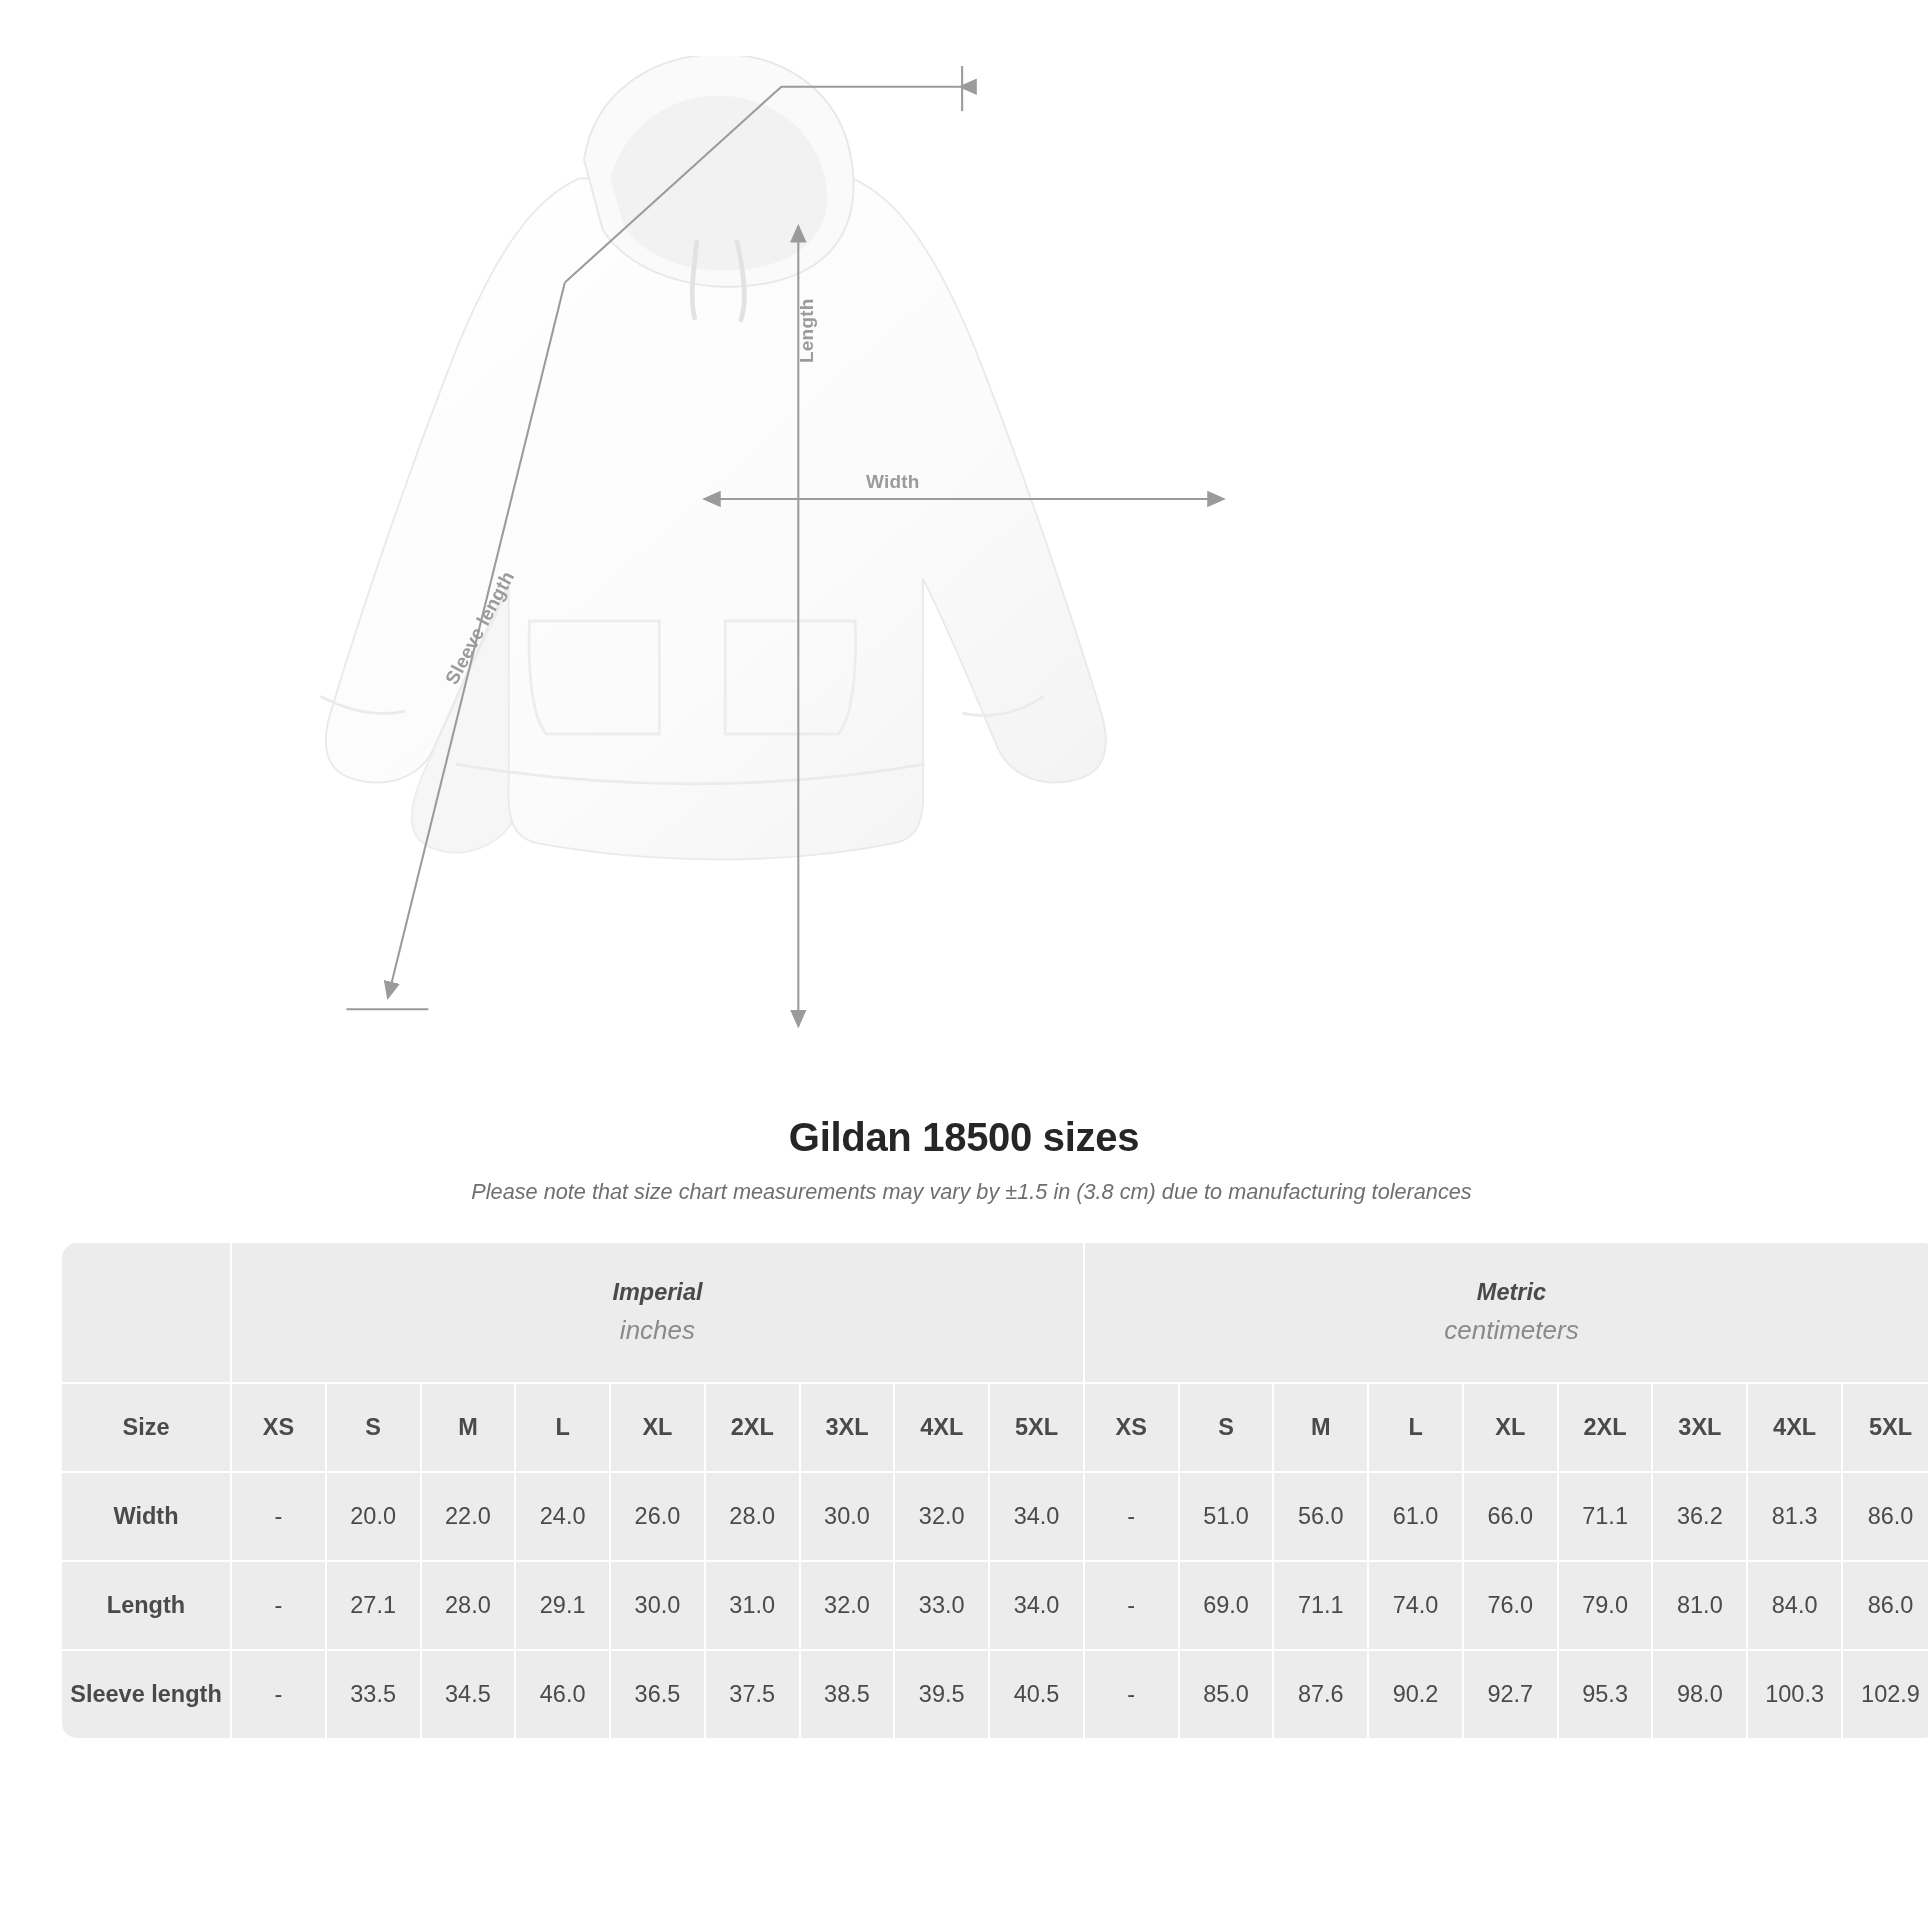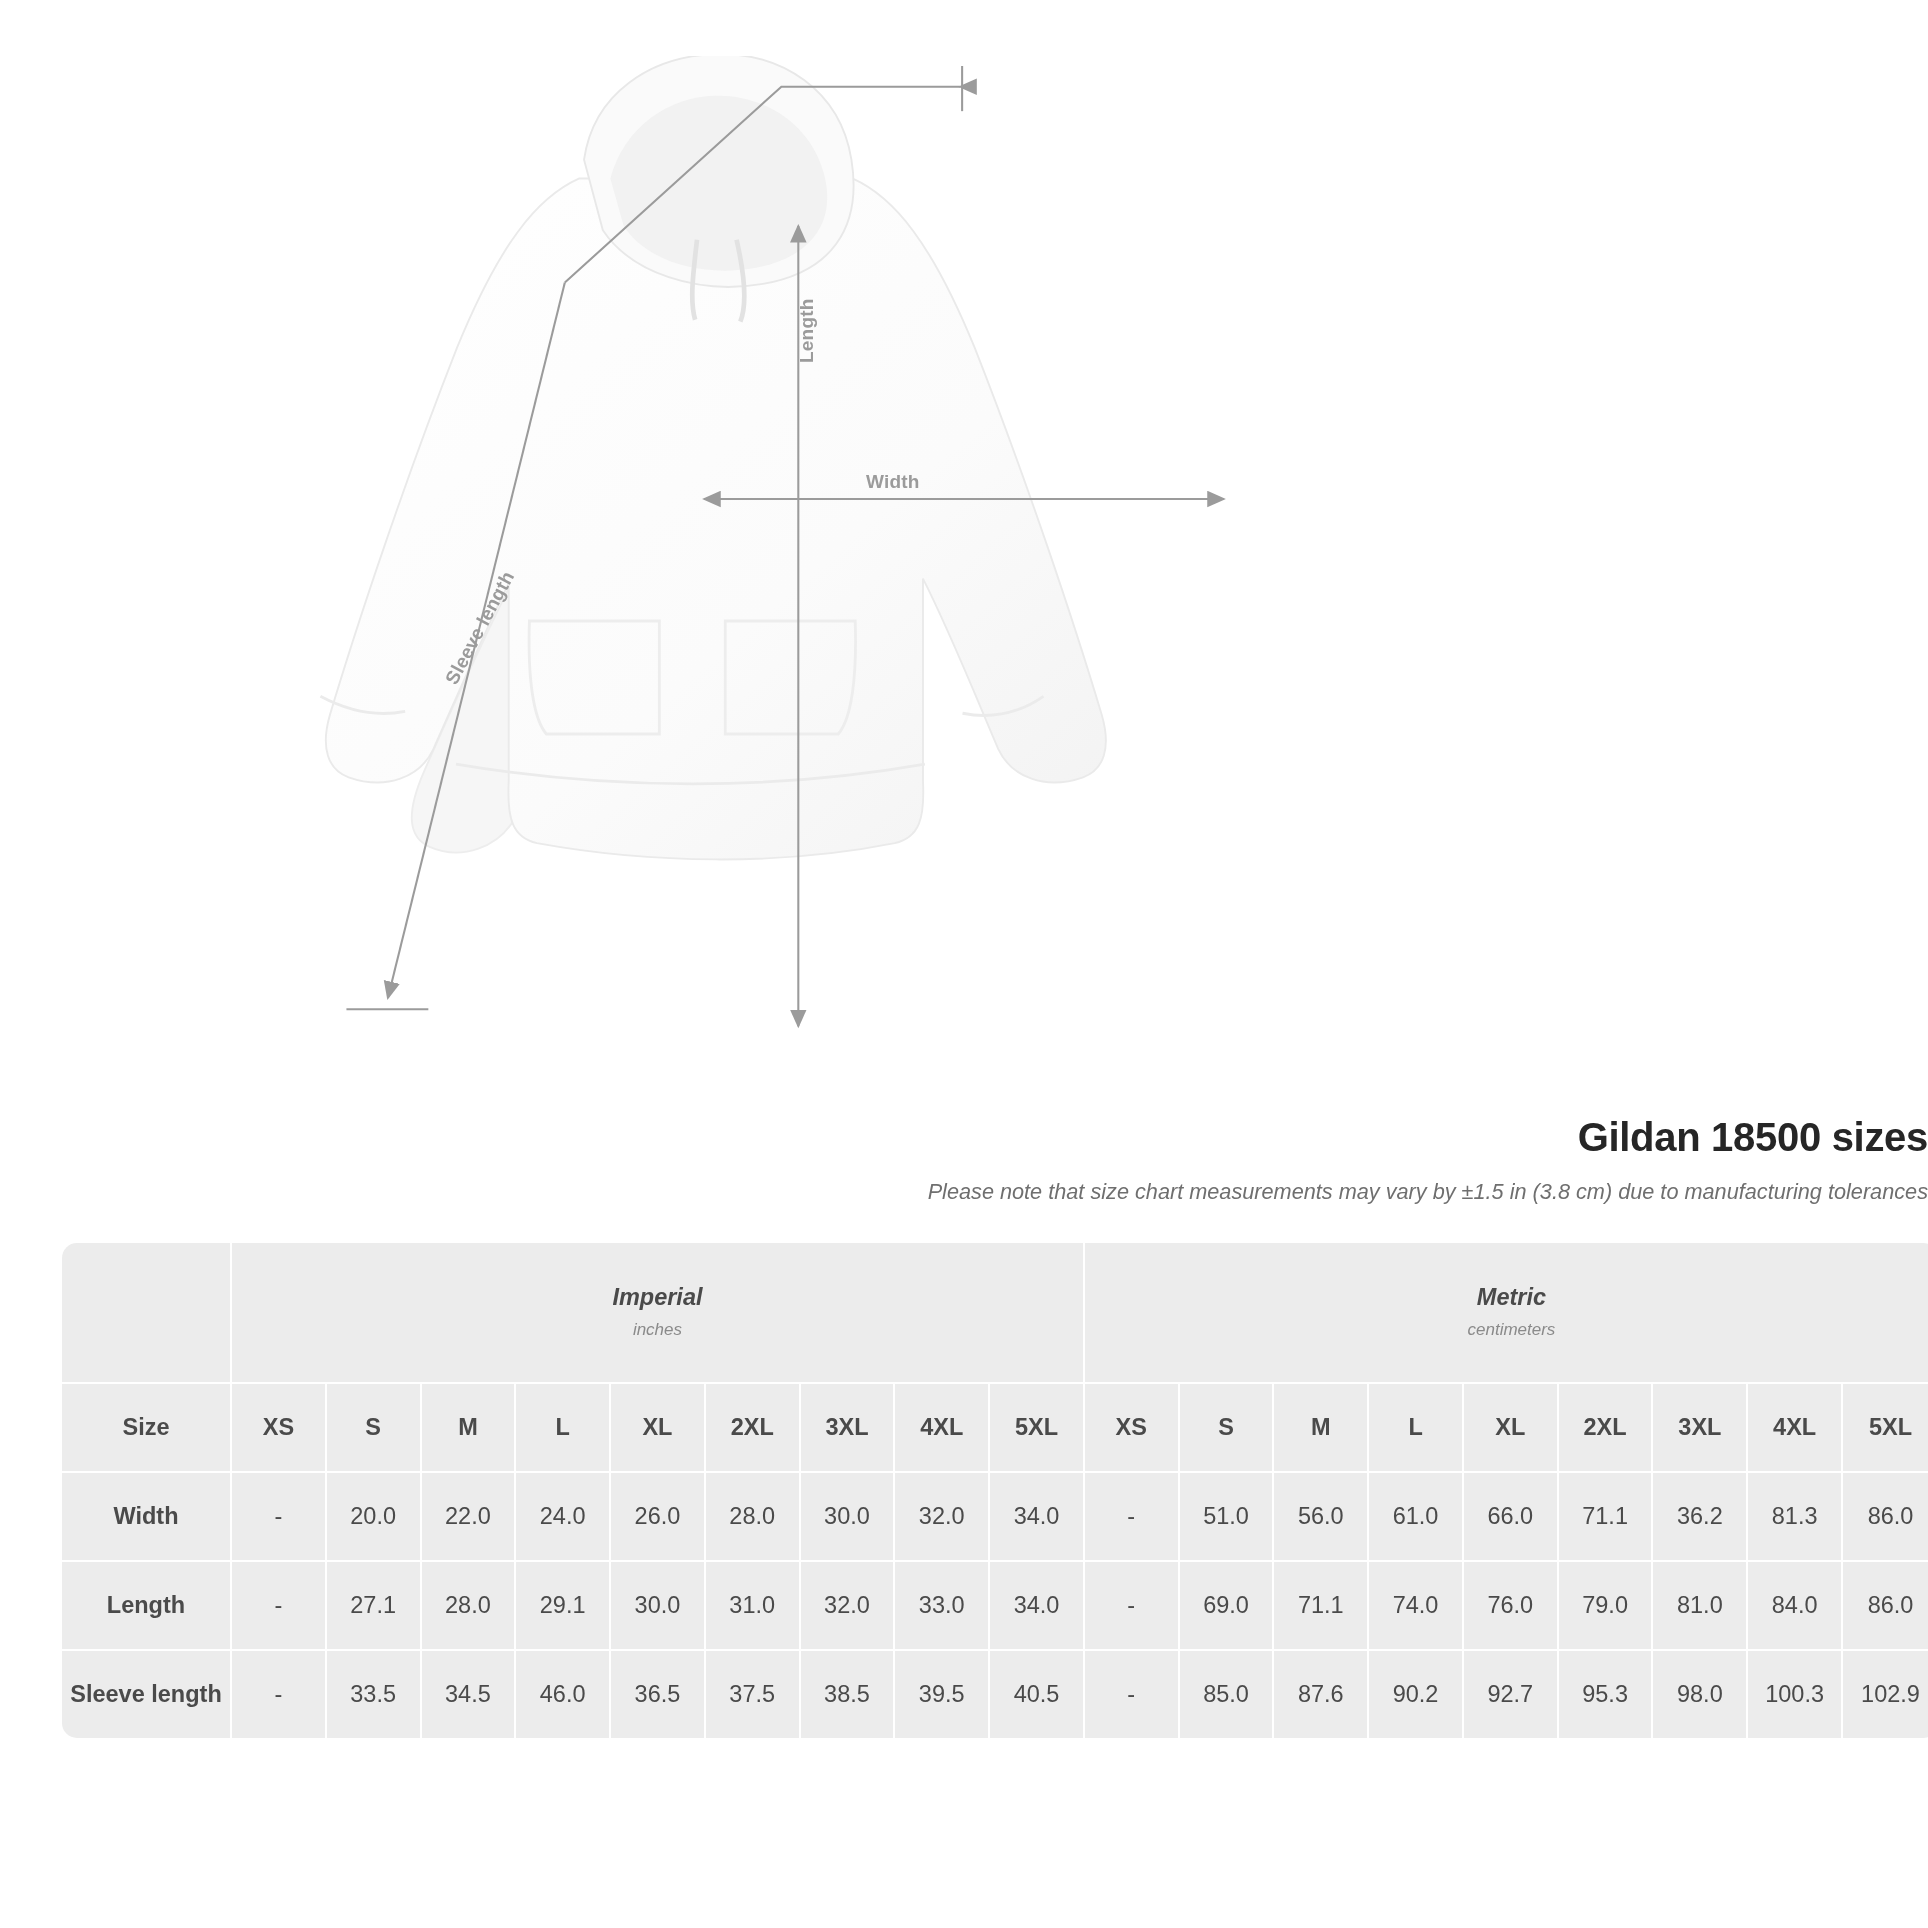--- a/index.html
+++ b/index.html
@@ -57,21 +57,21 @@
   }
   .lbl-sleeve {
     left: 441px;
     top: 678px;
     transform: rotate(-62deg);
     transform-origin: left top;
   }
 
   
   .title-block {
-    text-align: right;
+    text-align: center;
     margin-top: 3.8px;
   }
   .chart-title {
     font-size: 40px;
     font-weight: bold;
     color: #262626;
     letter-spacing: -0.3px;
   }
   .chart-note {
     font-size: 21.7px;
@@ -104,21 +104,21 @@
   }
   .unit-head {
     height: 139px;
     font-size: 32px;
     font-weight: bold;
     font-style: italic;
     color: #8a8a8a;
   }
   .unit-head .sub {
     display: block;
-    font-size: 17px;
+    font-size: 26px;
     font-style: italic;
     font-weight: normal;
     color: #8a8a8a;
     margin-top: 9.4px;
   }
   .corner {
     background: #ececec;
   }
   .hdr-row th {
     height: 87px;

